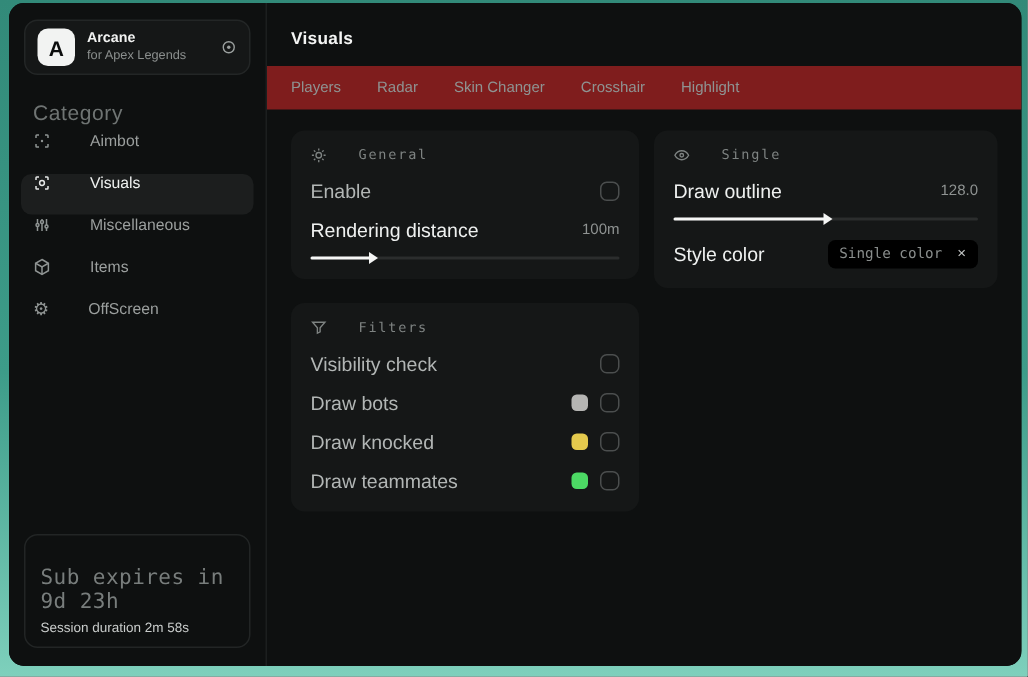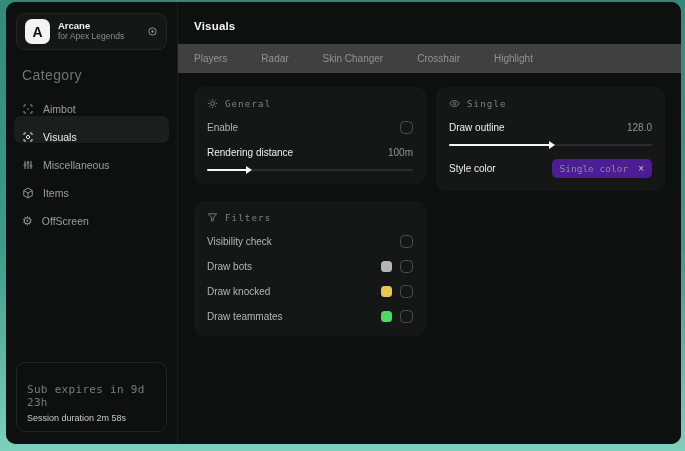--- a/index.html
+++ b/index.html
@@ -17,48 +17,48 @@
   
   .sidebar{ width:172px; flex:0 0 172px; border-right:1px solid #1c1f1f; display:flex; flex-direction:column; background:#0e1010;}
   .logo-card{ margin:11px 10px 0 10px; background:#151717; border:1px solid #232626; border-radius:9px; padding:5px 8px; display:flex; align-items:center; gap:8px;}
   .logo-a{ width:25px; height:25px; background:#f2f3f2; border-radius:7px; color:#0c0d0d; font-weight:bold; font-size:14px; display:flex; align-items:center; justify-content:center;}
   .logo-text{ flex:1; line-height:1.15; }
   .logo-name{ color:#f1f2f1; font-size:9.5px; font-weight:bold; }
   .logo-sub{ color:#8b8f8e; font-size:8.5px; }
   .logo-side-icon{ color:#9ba09f; display:flex; }
   .category{ margin:17px 16px 5px 16px; color:#6f7473; font-size:14px; letter-spacing:.4px;}
   .nav{ display:flex; flex-direction:column; gap:1px; padding:0 8px;}
-  .nav-item{ display:flex; align-items:flex-end; gap:9px; height:27px; padding:0 8px; border-radius:7px; color:#9b9f9e; font-size:10.5px; cursor:pointer;}
+  .nav-item{ display:flex; align-items:flex-start; gap:26px; height:27px; padding:0 8px; border-radius:7px; color:#9b9f9e; font-size:10.5px; cursor:pointer;}
   .nav-item .nico{ display:flex; color:#8f9493; }
   .nav-item.active{ background:#1c1e1e; color:#eef0ef; }
   .nav-item.active .nico{ color:#e6e8e7; }
   .side-spacer{ flex:1; }
   .footer-card{ margin:0 10px 12px 10px; border:1px solid #222525; border-radius:9px; padding:8px 10px; }
-  .footer-line1{ font-family:"DejaVu Sans Mono", monospace; color:#787d7c; font-size:11px; letter-spacing:.3px;margin-top:12px; }
+  .footer-line1{ font-family:"DejaVu Sans Mono", monospace; color:#787d7c; font-size:14px; letter-spacing:.3px;margin-top:12px; }
   .footer-line2{ color:#c9cccb; font-size:9px; margin-top:4px; }
   
   .main{ flex:1; display:flex; flex-direction:column; background:#0e1010; min-width:0;}
   .main-title{ color:#f3f4f3; font-size:11.5px; font-weight:bold; padding:18px 16px 12px 16px; letter-spacing:.2px;}
-  .tabbar{ background:#404040; padding:5px 16px; display:flex; align-items:center; gap:34px; }
+  .tabbar{ background:#7f1d1d; padding:5px 16px; display:flex; align-items:center; gap:24px; }
   .tab{ color:#8f9392; font-size:10px; padding:4px 0; cursor:pointer; white-space:nowrap;}
   .tab.active{ background:#292b2b; color:#f2f3f2; border-radius:99px; padding:4px 11px; }
   .content{ padding:14px 16px; display:grid; grid-template-columns:232px 229px; gap:10px; align-items:start;}
   .panel{ background:#151717; border-radius:9px; padding:11px 13px 13px 13px; }
-  .panel-head{ display:flex; align-items:flex-end; gap:7px; color:#7e8382; font-family:"DejaVu Sans Mono", monospace; font-size:9px; letter-spacing:1.2px; }
+  .panel-head{ display:flex; align-items:flex-end; gap:21px; color:#7e8382; font-family:"DejaVu Sans Mono", monospace; font-size:9px; letter-spacing:1.2px; }
   .panel-head .pico{ display:flex; color:#7e8382; }
   .prow{ display:flex; align-items:center; margin-top:11px; min-height:14px;}
-  .prow .lbl{ color:#b2b6b5; font-size:10px; flex:1;}
+  .prow .lbl{ color:#b2b6b5; font-size:13px; flex:1;}
   .prow .lbl.strong{ color:#eff1f0; font-weight:normal; }
   .prow .val{ color:#8f9392; font-size:10px; }
   .checkbox{ width:13px; height:13px; border:1.4px solid #4b4e4e; border-radius:4.5px; background:transparent; cursor:pointer; flex:0 0 auto;}
   .swatch{ width:11px; height:11px; border-radius:3.5px; margin-right:8px; flex:0 0 auto;}
   .slider{ position:relative; height:2px; background:#2b2d2d; border-radius:2px; margin-top:10px; cursor:pointer;}
   .slider .fill{ position:absolute; left:0; top:0; height:2px; background:#f5f6f5; border-radius:2px;}
   .slider .thumb{ position:absolute; top:50%; transform:translateY(-50%); width:0; height:0; border-left:6px solid #f5f6f5; border-top:4px solid transparent; border-bottom:4px solid transparent;}
-  .select-pill{ background:#4c1d95; border-radius:5px; display:flex; align-items:center; gap:10px; padding:4px 8px; cursor:pointer;}
+  .select-pill{ background:#000000; border-radius:5px; display:flex; align-items:center; gap:10px; padding:4px 8px; cursor:pointer;}
   .select-pill .sel-text{ color:#898d8c; font-size:9.5px; font-family:"DejaVu Sans Mono", monospace;}
   .select-pill .sel-x{ color:#c6c9c8; font-size:10px; line-height:1; cursor:pointer;}
   .gear-glyph{ font-size:12px; line-height:1; }
 </style>
 </head>
 <body>
 
 <div class="window">
 
   <div class="sidebar">

